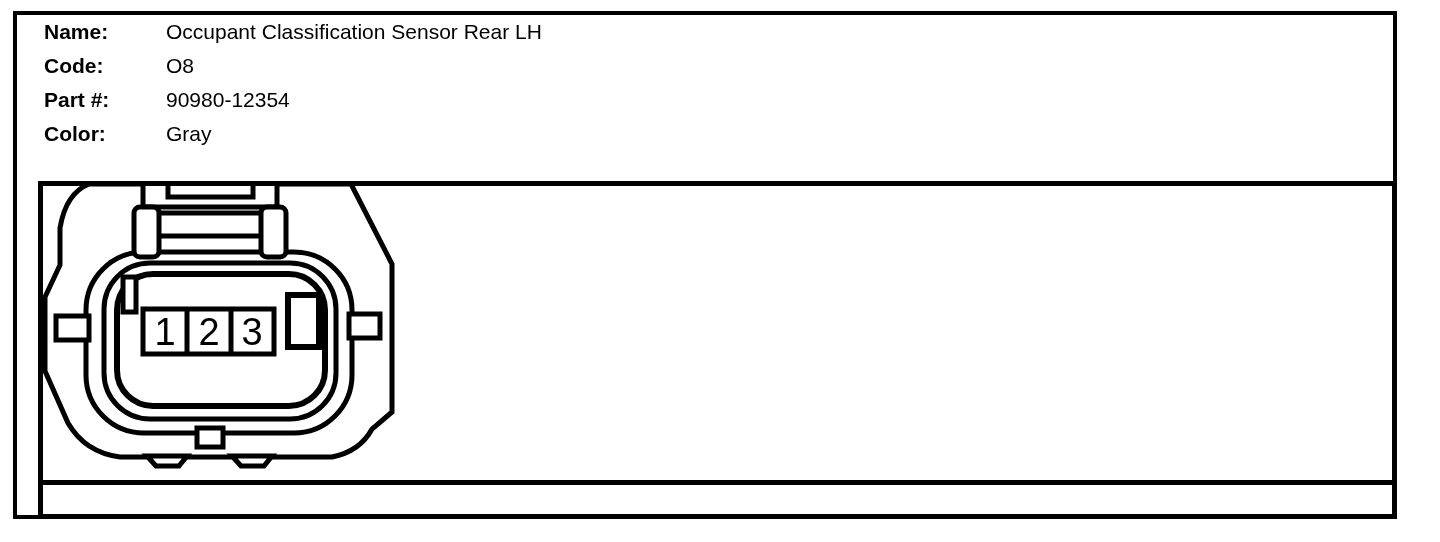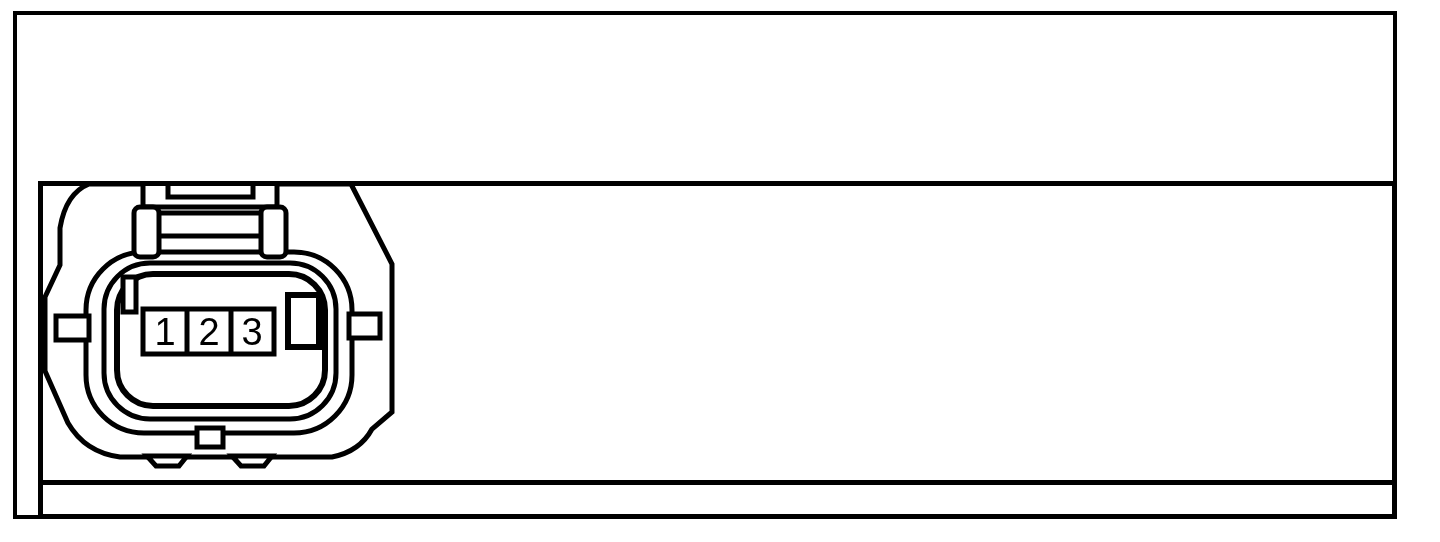--- a/index.html
+++ b/index.html
@@ -74,20 +74,38 @@
     fill: #000;
   }
 </style>
 </head>
 <body>
 
 <div class="stage">
 
   <div class="page-border"></div>
 
+  <div class="header">
+    <div class="field-row" style="top:0px">
+      <span class="lbl">Name:</span>
+      <span class="val">Occupant Classification Sensor Rear LH</span>
+    </div>
+    <div class="field-row" style="top:34px">
+      <span class="lbl">Code:</span>
+      <span class="val">O8</span>
+    </div>
+    <div class="field-row" style="top:68px">
+      <span class="lbl">Part #:</span>
+      <span class="val">90980-12354</span>
+    </div>
+    <div class="field-row" style="top:102px">
+      <span class="lbl">Color:</span>
+      <span class="val">Gray</span>
+    </div>
+  </div>
 
   <div class="diagram-box"></div>
 
   <svg class="connector-svg" viewBox="30 181 420 300" xmlns="http://www.w3.org/2000/svg">
 
     <path d="M 89,184
              C 74,190 64,204 60,228
              L 60,265
              L 45,297
              L 45,371

